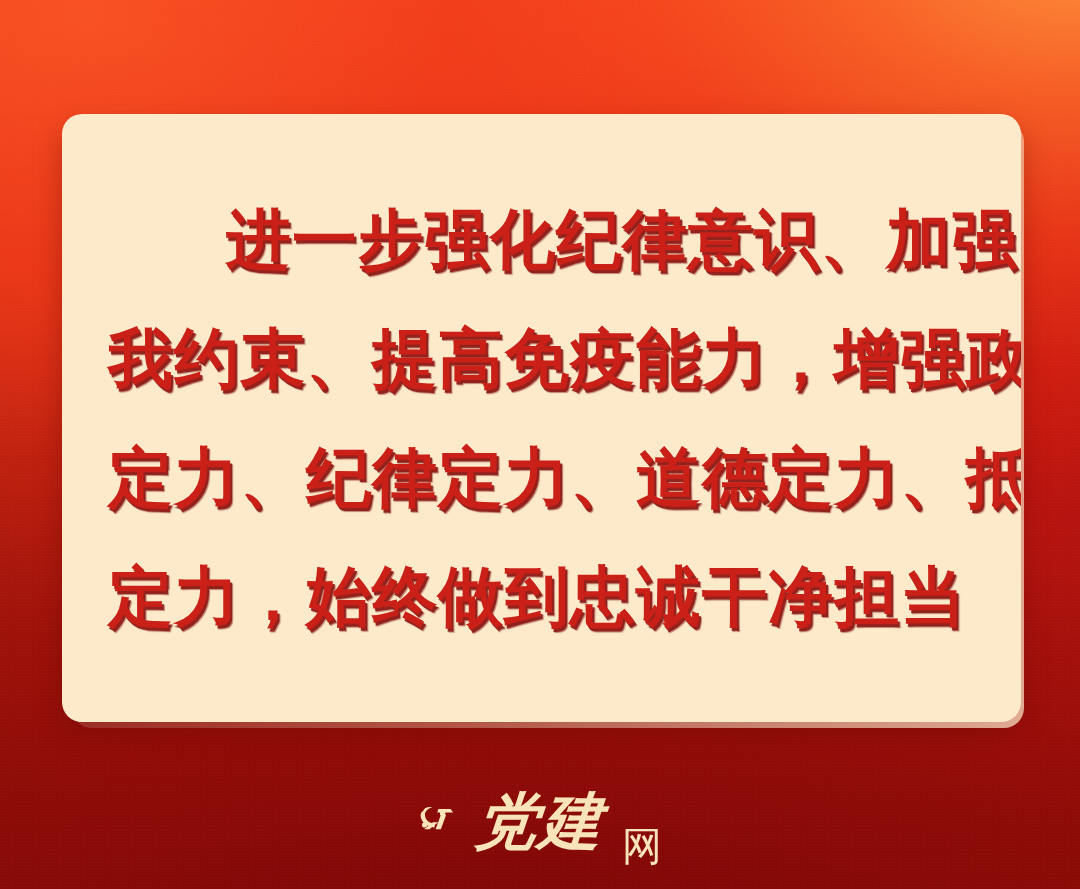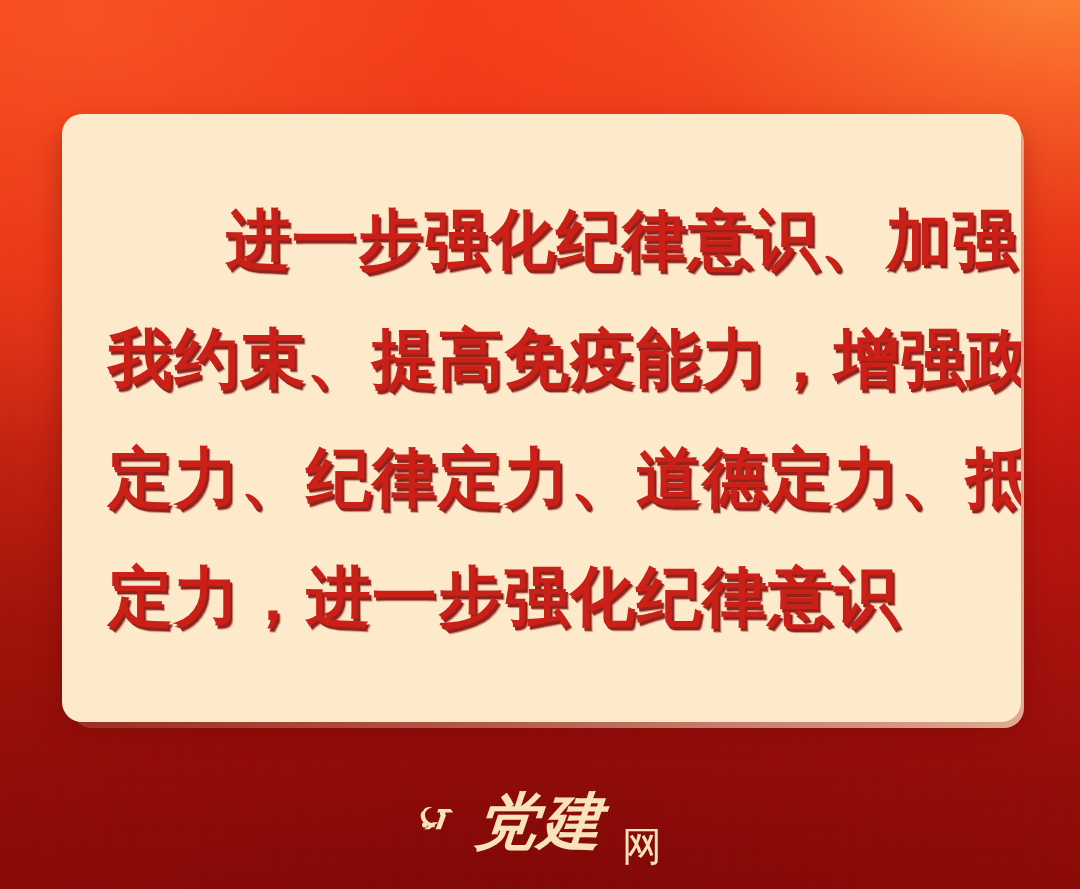--- a/index.html
+++ b/index.html
@@ -191,21 +191,21 @@
   <div class="bg-noise"></div>
 
   <div class="card-shadow"></div>
   <div class="card-edge"></div>
 
   <div class="card">
     <div class="headline">
       <div class="line indent">进一步强化纪律意识、加强自</div>
       <div class="line">我约束、提高免疫能力，增强政治</div>
       <div class="line">定力、纪律定力、道德定力、抵腐</div>
-      <div class="line">定力，进一步强化纪律意识</div>
+      <div class="line">定力，始终做到忠诚干净担当</div>
     </div>
   </div>
 
   <div class="brand">
     <svg class="emblem" viewBox="0 0 100 100" aria-hidden="true">
       <g fill="#f8e3bb">
 
         <path d="M12 20 C14 14 22 10 32 12 C20 16 15 23 16 31 C17 41 26 48 38 49
                  L38 58 C20 57 7 46 6 32 C5.4 27 7.6 23 12 20 Z"></path>
         <path d="M9 52 C9 48.6 11.6 46 15 46 C18.4 46 21 48.6 21 52

